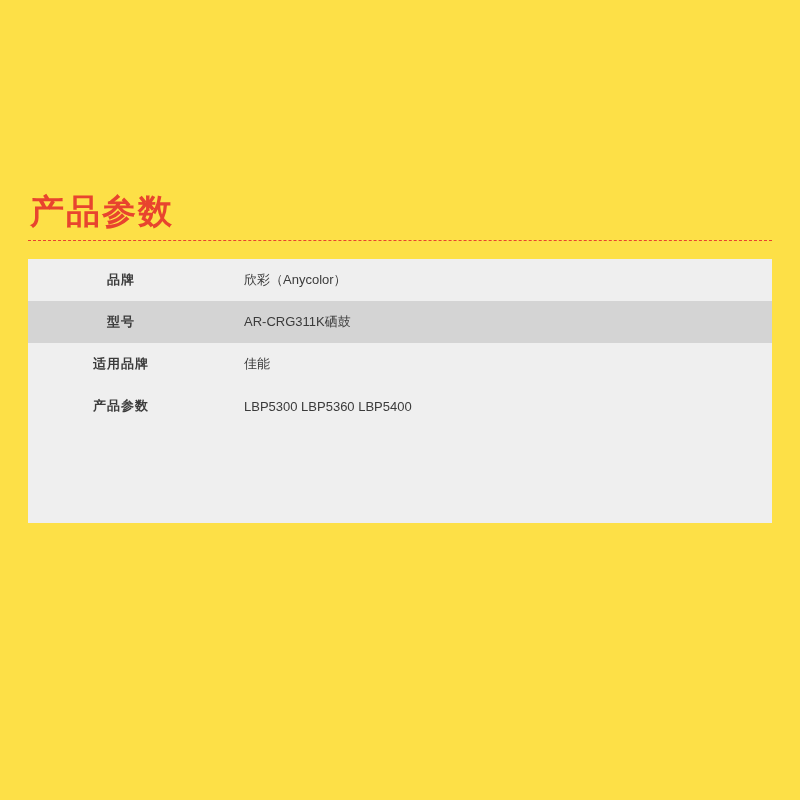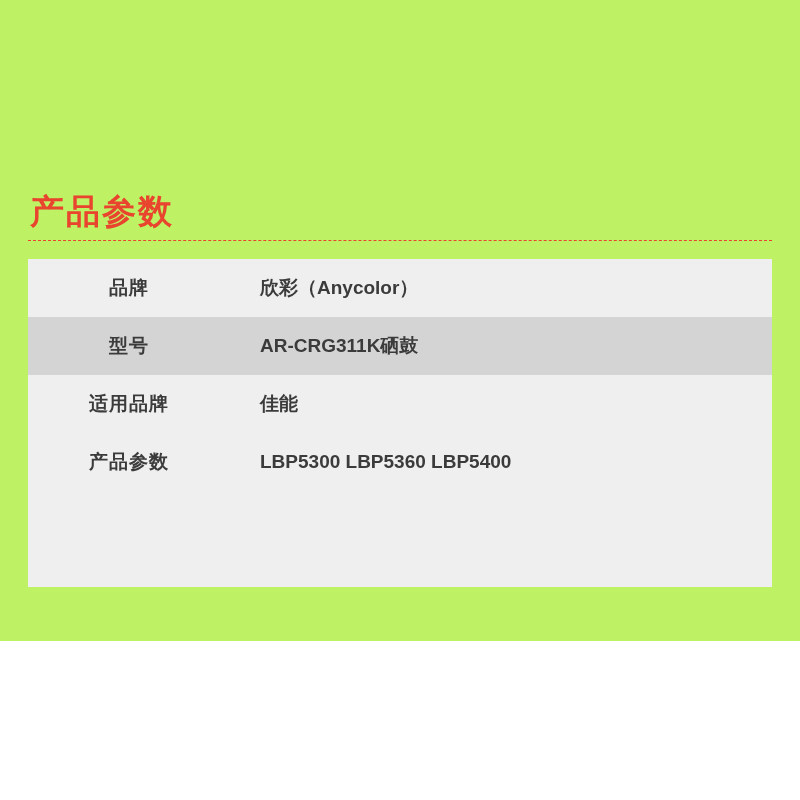--- a/index.html
+++ b/index.html
@@ -10,22 +10,22 @@
   body {
     width: 800px;
     height: 800px;
     font-family: "Liberation Sans", sans-serif;
     color: #333333;
     overflow: hidden;
   }
   .page {
     position: relative;
     width: 800px;
-    height: 641px;
-    background: #bef264;
+    height: 800px;
+    background: #fde047;
   }
   .spec-section {
     position: absolute;
     left: 28px;
     top: 190px;
     width: 744px;
   }
   .section-title {
     font-size: 34px;
     font-weight: bold;
@@ -47,35 +47,35 @@
     table-layout: fixed;
     background: #efefef;
   }
   .spec-table tr {
     height: 42px;
   }
   .spec-table tr.alt {
     background: #d4d4d4;
   }
   .spec-table td {
-    padding: 16px;
+    padding: 8px;
     vertical-align: middle;
-    font-size: 19px;
+    font-size: 13px;
   }
   .spec-table td.label {
     width: 170px;
     text-align: center;
     font-weight: bold;
     color: #3b3b3b;
     letter-spacing: 1px;
   }
   .spec-table td.value {
     padding-left: 30px;
     color: #3b3b3b;
-    font-weight: bold;
+    font-weight: normal;
   }
   .spec-filler {
     width: 744px;
     height: 96px;
     background: #efefef;
   }
 </style>
 </head>
 <body>
 

